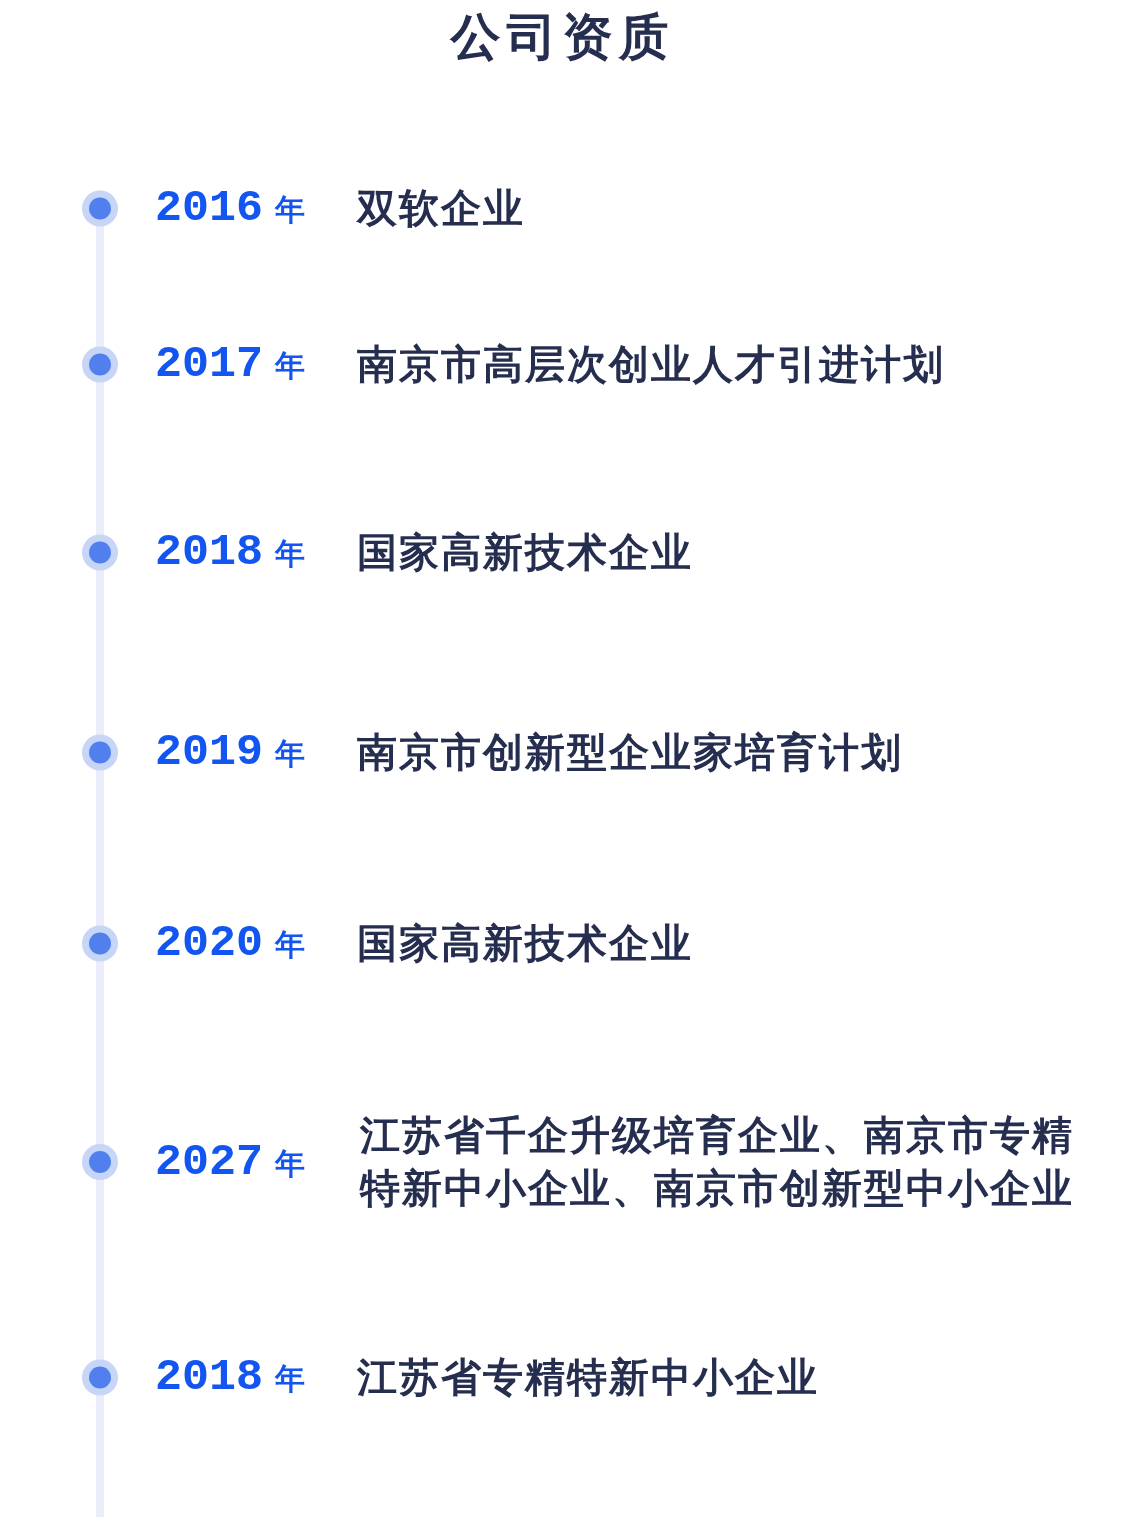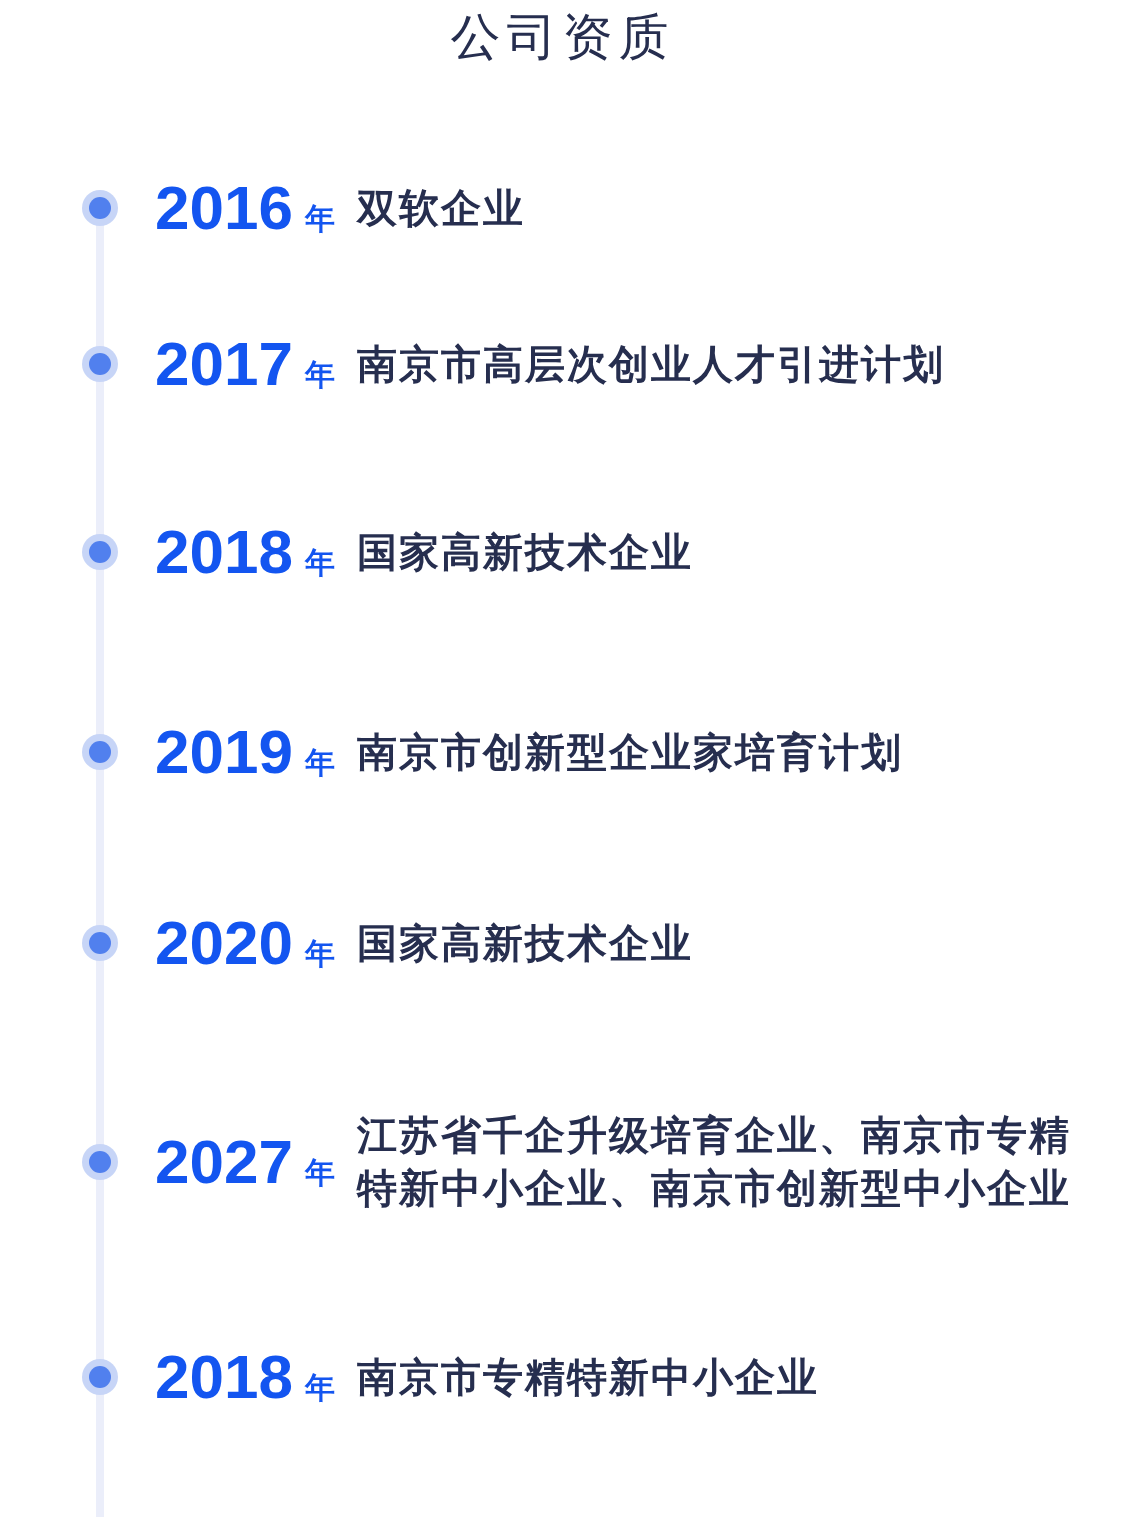--- a/index.html
+++ b/index.html
@@ -16,21 +16,21 @@
     overflow: hidden;
   }
   .title {
     position: absolute;
     top: 4px;
     left: 0;
     width: 100%;
     margin: 0;
     text-align: center;
     font-size: 50px;
-    font-weight: 400;
+    font-weight: 700;
     letter-spacing: 6px;
     color: var(--title-text, #262E4F);
   }
   .timeline-line {
     position: absolute;
     left: 96px;
     top: 208px;
     bottom: 0;
     width: 8px;
     border-radius: 4px 4px 0 0;
@@ -69,39 +69,41 @@
     background: var(--dot-inner, #5180EE);
   }
   .year-wrap {
     display: flex;
     align-items: baseline;
     margin-left: 37px;
     width: 202px;
     flex-shrink: 0;
   }
   .year {
-    font-size: 62px;
+    font-size: 45px;
     font-weight: 700;
     line-height: 1;
     color: var(--year-text, #1355F0);
+    font-family: Liberation Mono, monospace;
   }
   .year-suffix {
     font-size: 30px;
     font-weight: 700;
     line-height: 1;
     margin-left: 12px;
     color: var(--year-text, #1355F0);
   }
   .desc {
     font-size: 40px;
     font-weight: 700;
     letter-spacing: 2px;
     line-height: 53px;
     max-width: 720px;
     color: var(--desc-text, #262E4F);
+    text-align: center;
   }
 </style>
 </head>
 <body>
 
 <div class="page">
   <h1 class="title">公司资质</h1>
   <div class="timeline-line"></div>
   <div class="rows">
   <div class="row">
@@ -171,16 +173,16 @@
   </div>
 
   <div class="row">
     <span class="dot">
       <span class="dot-inner"></span>
     </span>
     <span class="year-wrap">
       <span class="year">2018</span>
       <span class="year-suffix">年</span>
     </span>
-    <span class="desc">南京市专精特新中小企业</span>
+    <span class="desc">江苏省专精特新中小企业</span>
   </div>
 </div>
 </div>
 
 </body></html>

